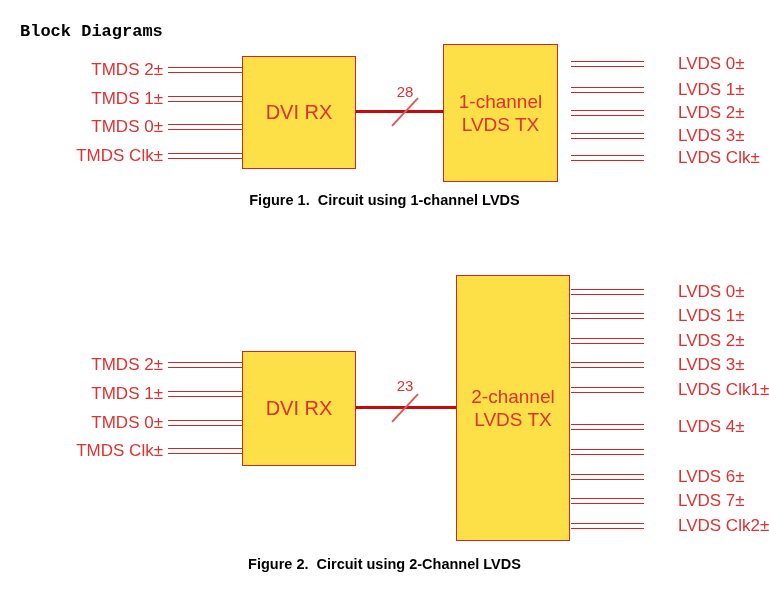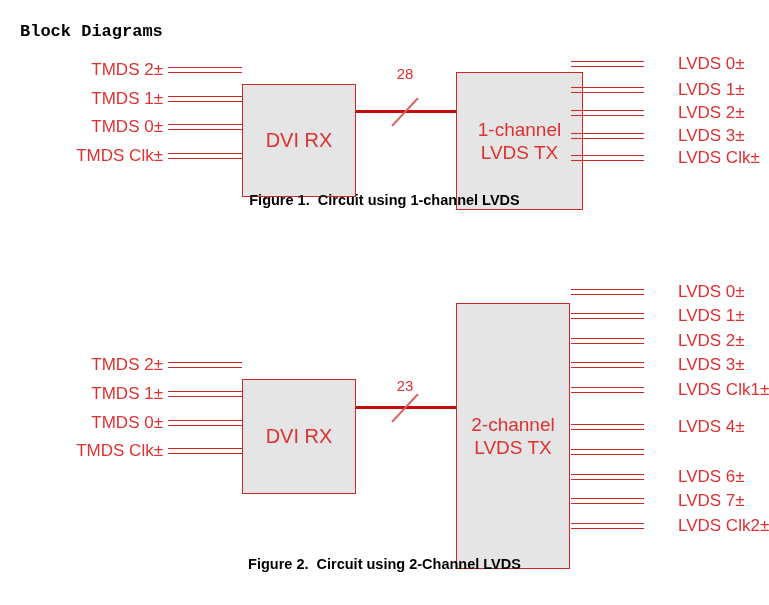--- a/index.html
+++ b/index.html
@@ -28,23 +28,23 @@
   .sig-label.in  { left:13px;  width:150px; text-align:right; }
   .sig-label.out { left:651px; width:115px; text-align:left;margin-left:27px; }
   .pair {
     position:absolute; height:6px;
     border-top:1.6px solid var(--line-red);
     border-bottom:1.6px solid var(--line-red);
   }
   .pair.in  { left:168px; width:74px; }
   .pair.out { left:571px; width:73px; }
   .box {
-    position:absolute; border:1.6px solid var(--line-red); background:#e5e5e5;
+    position:absolute; border:1.6px solid var(--line-red); background:#fde047;
     display:flex; flex-direction:column; align-items:center; justify-content:center;
-    color:var(--text-red); text-align:center;margin-top:28px;
+    color:var(--text-red); text-align:center;
   }
   .box .bl { font-size:19px; line-height:23px; white-space:nowrap; }
   .box .bl.big { font-size:20px; }
   .bus { position:absolute; height:3px; background:var(--bus-red); }
   .slash {
     position:absolute; width:38px; height:2px;
     background:var(--slash-red); transform:rotate(-47deg);
   }
   .bus-num {
     position:absolute; width:60px; text-align:center;
@@ -70,23 +70,23 @@
   <div class="pair in" style="top:124px"></div>
   <div class="sig-label in" style="top:146.5px">TMDS Clk±</div>
   <div class="pair in" style="top:152.5px"></div>
 
   <div class="box" style="left:242px;top:56px;width:114px;height:113px">
     <div class="bl big">DVI RX</div>
   </div>
 
   <div class="bus" style="left:356px;top:109.5px;width:100px"></div>
   <div class="slash" style="left:386px;top:110.5px"></div>
-  <div class="bus-num" style="left:375px;top:65px">28</div>
+  <div class="bus-num" style="left:375px;top:83px">28</div>
 
-  <div class="box" style="left:456px;top:44px;width:127px;height:138px">
+  <div class="box" style="left:443px;top:44px;width:115px;height:138px">
     <div class="bl">1-channel</div>
     <div class="bl">LVDS TX</div>
   </div>
 
   <div class="pair out" style="top:60.5px"></div>
   <div class="sig-label out" style="top:54.5px">LVDS 0±</div>
   <div class="pair out" style="top:86.5px"></div>
   <div class="sig-label out" style="top:80.5px">LVDS 1±</div>
   <div class="pair out" style="top:109.5px"></div>
   <div class="sig-label out" style="top:103.5px">LVDS 2±</div>

